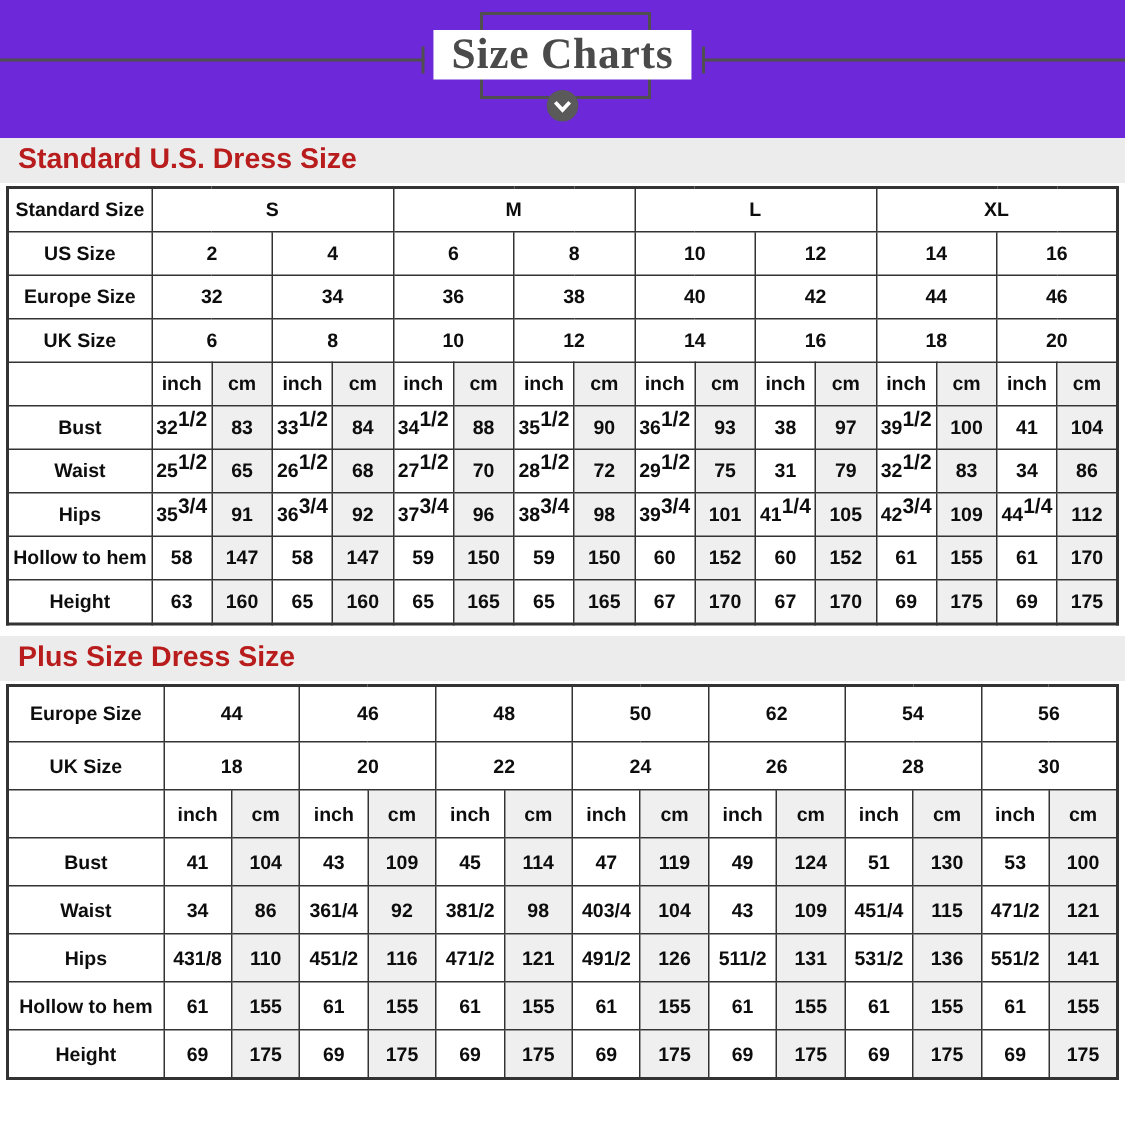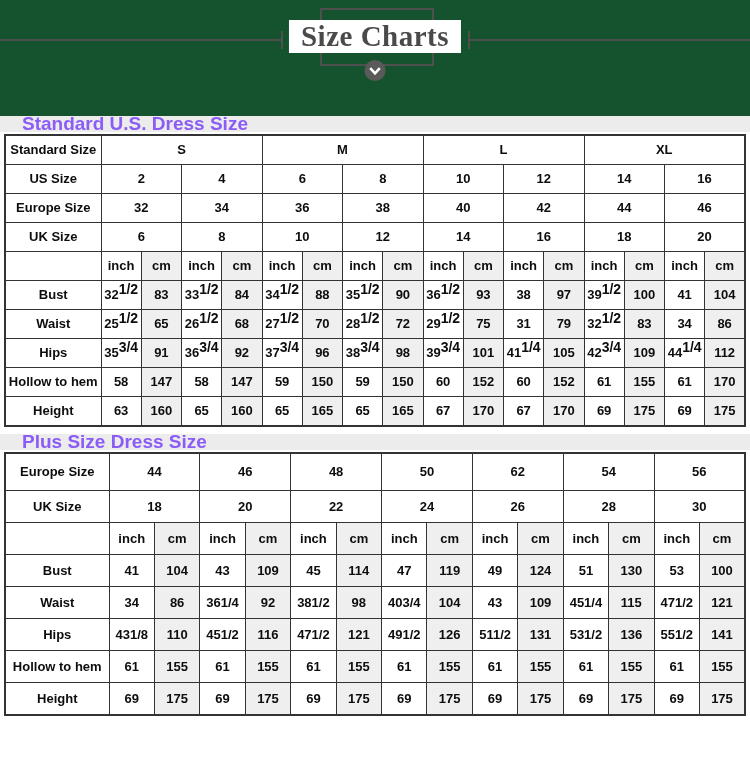--- a/index.html
+++ b/index.html
@@ -6,42 +6,42 @@
     --bar-bg:#ececec;
     --shade:#efefef;
     --border:#333333;
     --accent:#4f4f4f;
   }
   html,body{margin:0;padding:0;}
   body{width:750px;background:#fff;font-family:"Liberation Sans",sans-serif;color:#111;}
   .page{width:750px;}
 
   
-  .hdr{position:relative;height:116px;background:#14532d;}
+  .hdr{position:relative;height:92px;background:#6d28d9;}
   .hline{position:absolute;top:39px;height:2px;background:var(--accent);}
   .hline-left{left:0;width:283px;}
   .hline-right{left:468px;width:282px;}
   .hline-left::after,.hline-right::before{
     content:"";position:absolute;top:-8px;width:2px;height:18px;background:var(--accent);
   }
   .hline-left::after{right:0;}
   .hline-right::before{left:0;}
   .hbox{position:absolute;left:320px;top:8px;width:110px;height:54px;border:2px solid var(--accent);}
   .htitle{
     position:absolute;top:20px;left:50%;transform:translateX(-50%);
     background:#fff;padding:0 12px;white-space:nowrap;
     font-family:"Liberation Serif",serif;font-weight:bold;font-size:29px;color:#4a4a4a;
     letter-spacing:0.5px;z-index:2;
   }
   .hchev{position:absolute;top:59px;left:50%;transform:translateX(-50%);width:23px;height:23px;z-index:3;line-height:0;}
 
   
   .section-bar{
-    background:var(--bar-bg);height:16px;display:flex;align-items:center;
-    padding-left:22px;font-size:19px;font-weight:bold;color:#8b5cf6;
+    background:var(--bar-bg);height:30px;display:flex;align-items:center;
+    padding-left:12px;font-size:19px;font-weight:bold;color:#b91c1c;
   }
 
   
   .tbl-wrap{margin:2px 4px 7px 4px;}
   table.szt{border-collapse:collapse;width:742px;table-layout:fixed;border:2px solid var(--border);}
   .szt th,.szt td{
     border:1px solid var(--border);
     text-align:center;vertical-align:middle;
     font-size:13px;font-weight:bold;color:#0d0d0d;
     padding:0;height:28px;line-height:16px;white-space:pre-line;

